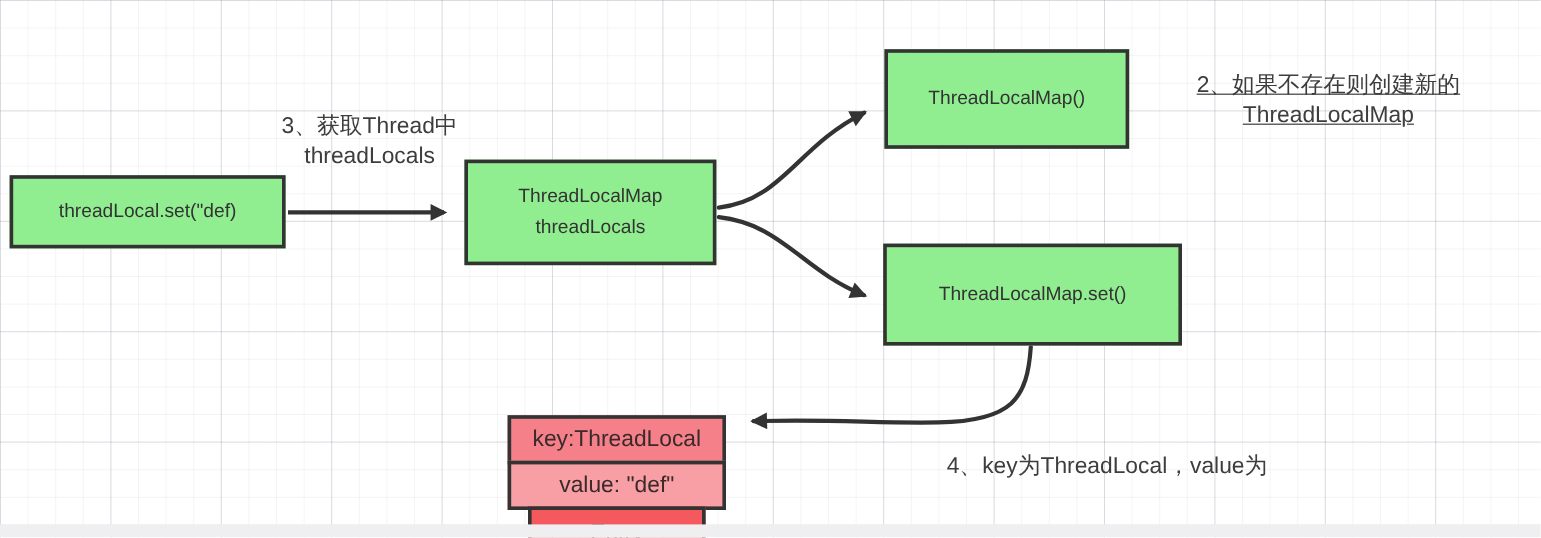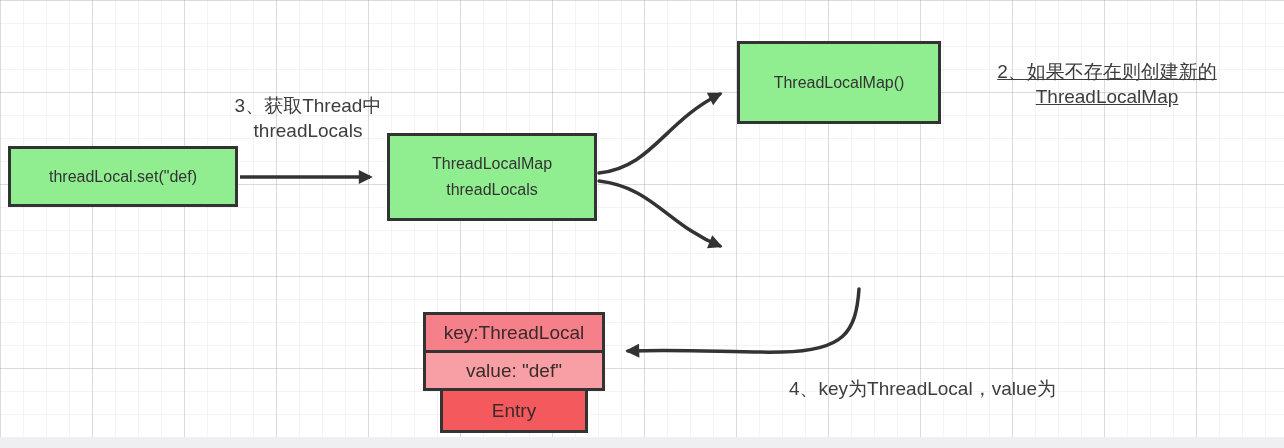--- a/index.html
+++ b/index.html
@@ -44,21 +44,21 @@
   }
   .entry-stack { position: absolute; left: 423px; top: 312px; width: 182px; }
   .entry-row {
     box-sizing: border-box;
     border: 3px solid #333333;
     height: 41px;
     display: flex; align-items: center; justify-content: center;
     color: #3a2a2a;
     font-size: 19px;
   }
-  .entry-row.key   { background: #f5808a; width: 182px; }
+  .entry-row.key   { background: #f5808a; width: 182px; margin-top: 34px; }
   .entry-row.value { background: #f89fa6; width: 182px; margin-top: -3px; }
   .entry-row.entry { background: #f4595e; width: 148px; height: 45px; margin: -3px auto 3px auto; }
 </style>
 </head>
 <body>
 
 <div class="canvas">
 
   <svg class="arrow-layer" width="1284" height="448" viewBox="0 0 1284 448">
     <defs>
@@ -78,20 +78,23 @@
 
   <div class="node green" style="left:387px; top:133px; width:210px; height:88px;">
     <span>ThreadLocalMap</span>
     <span>threadLocals</span>
   </div>
 
   <div class="node green" style="left:737px; top:41px; width:204px; height:83px;">
     <span>ThreadLocalMap()</span>
   </div>
 
+  <div class="node green" style="left:736px; top:203px; width:249px; height:85px;">
+    <span>ThreadLocalMap.set()</span>
+  </div>
 
   <div class="entry-stack">
     <div class="entry-row key">
       <span>key:ThreadLocal</span>
     </div>
     <div class="entry-row value">
       <span>value: "def"</span>
     </div>
     <div class="entry-row entry">
       <span>Entry</span>

